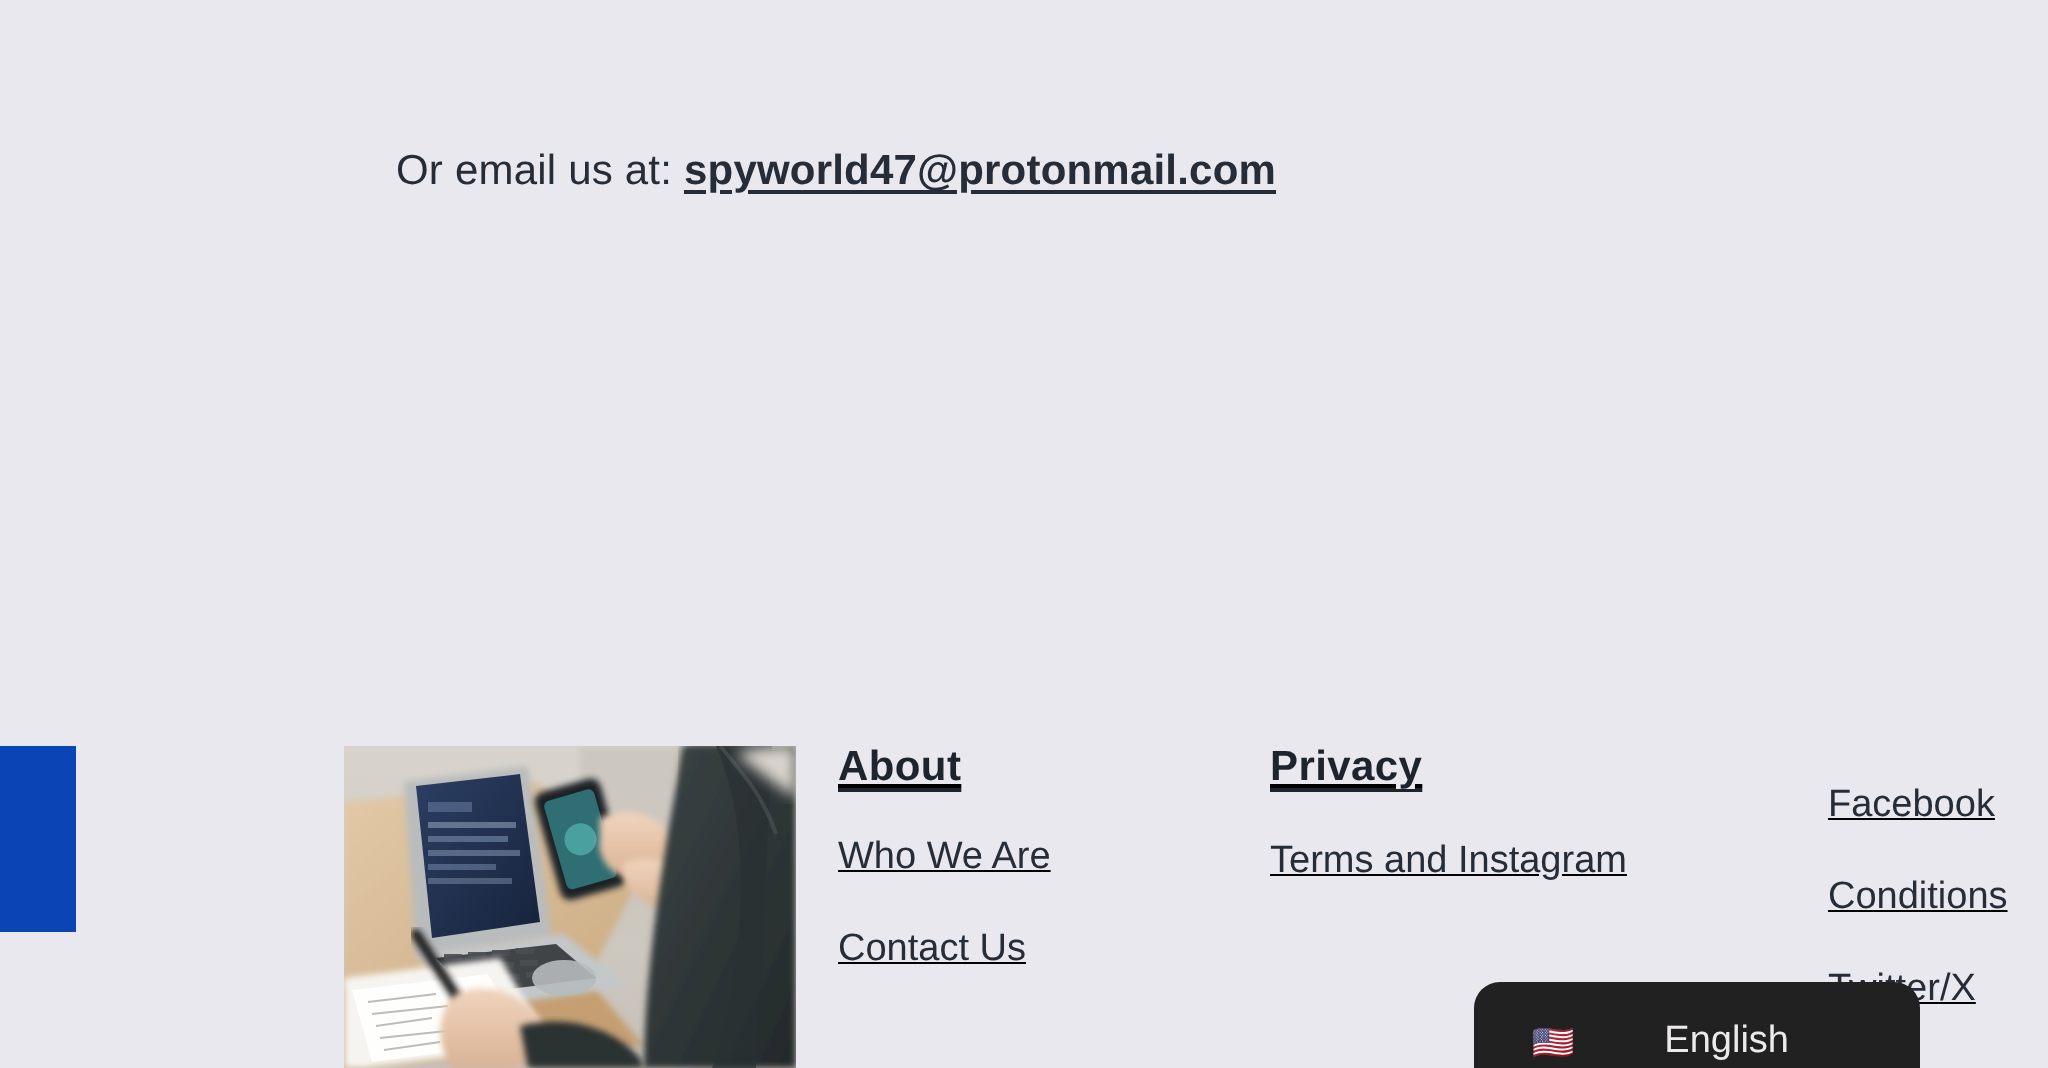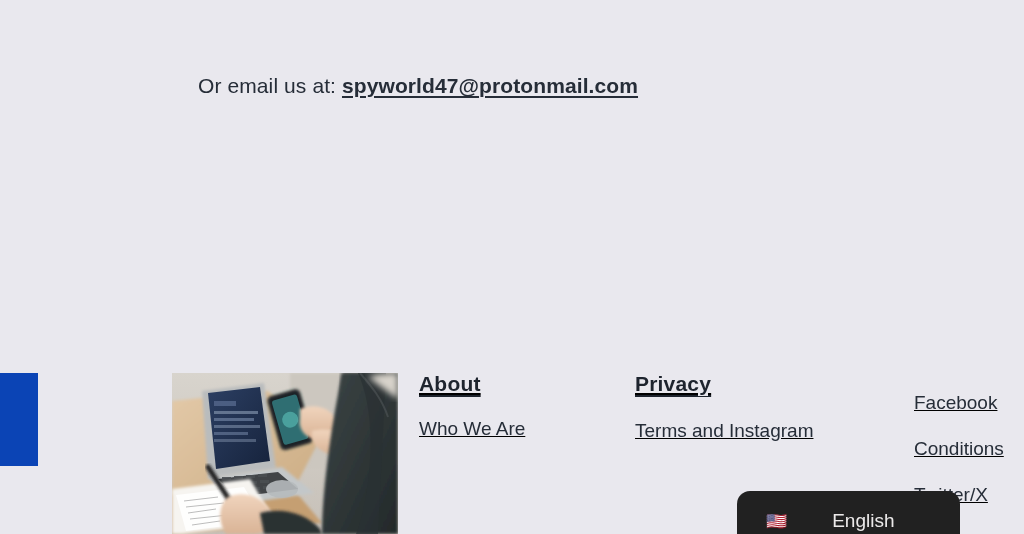--- a/index.html
+++ b/index.html
@@ -241,20 +241,21 @@
 
       <path d="M36 94 L58 128" stroke="#1b1b1d" stroke-width="5" stroke-linecap="round" filter="url(#blurSoft)"></path>
       <path d="M56 124 C70 118 86 122 96 134 C106 146 100 158 84 161 L54 161 C46 150 46 132 56 124 Z" fill="url(#skinG)" filter="url(#blurSoft)"></path>
       <path d="M88 140 C110 134 134 140 148 156 L150 161 L92 161 Z" fill="#2b3133" filter="url(#blurSoft)"></path>
     </svg>
   </div>
 
   <div class="footer-col col-about">
     <div class="col-heading underlined">About</div>
     <a class="col-link first">Who We Are</a>
+    <a class="col-link next">Contact Us</a>
   </div>
 
   <div class="footer-col col-privacy">
     <div class="col-heading underlined">Privacy</div>
     <a class="col-link next">Terms and Instagram</a>
   </div>
 
   <div class="footer-col col-social">
     <a class="col-link first">Facebook</a>
     <a class="col-link next">Conditions</a>

